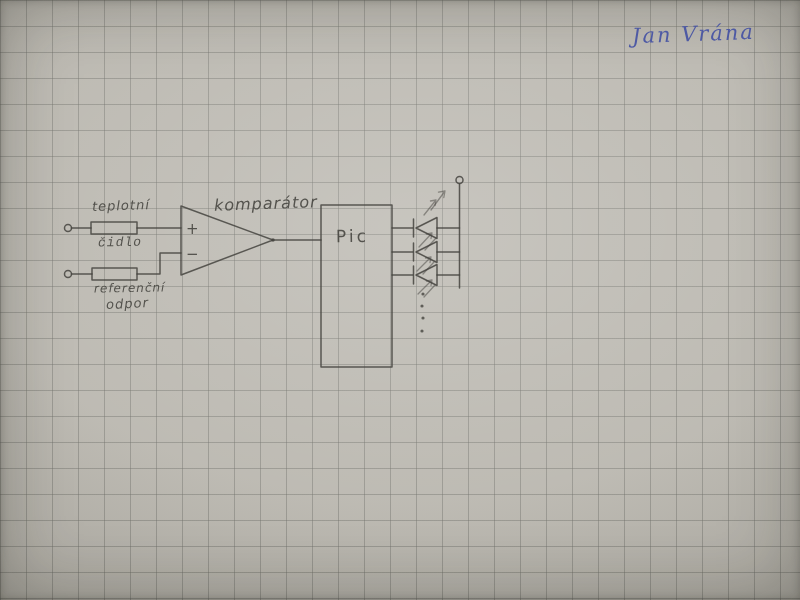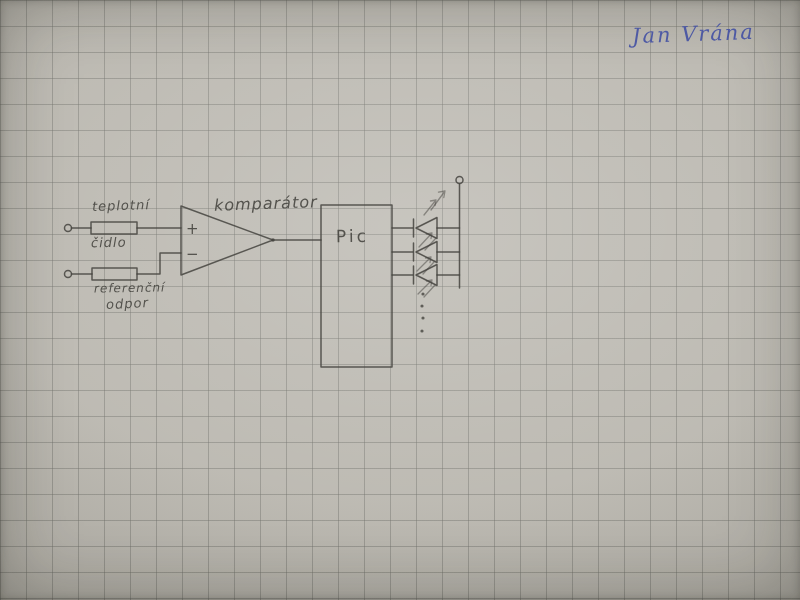--- a/index.html
+++ b/index.html
@@ -100,21 +100,21 @@
 
     <g>
       <circle class="fillp" cx="423" cy="294" r="1.6"></circle>
       <circle class="fillp" cx="422" cy="306" r="1.6"></circle>
       <circle class="fillp" cx="423" cy="318" r="1.6"></circle>
       <circle class="fillp" cx="422" cy="331" r="1.6"></circle>
     </g>
   </svg>
 
   <div class="plabel" style="left:92px;top:198px;transform:rotate(-2deg);">teplotní</div>
-  <div class="plabel" style="left:91px;top:235px;transform:rotate(-1deg);">čidlo</div>
+  <div class="plabel" style="left:98px;top:235px;transform:rotate(-1deg);font-family:Liberation Mono, monospace;">čidlo</div>
   <div class="plabel" style="left:94px;top:281px;font-size:12px;transform:rotate(-1deg);">referenční</div>
   <div class="plabel" style="left:106px;top:296px;transform:rotate(-3deg);">odpor</div>
   <div class="plabel big" style="left:214px;top:194px;transform:rotate(-2deg);">komparátor</div>
   <div class="plabel mcu" style="left:336px;top:226px;transform:rotate(-1deg);">Pic</div>
 
   <div class="signature">Jan Vrána</div>
 
 </div>
 
 </body></html>

